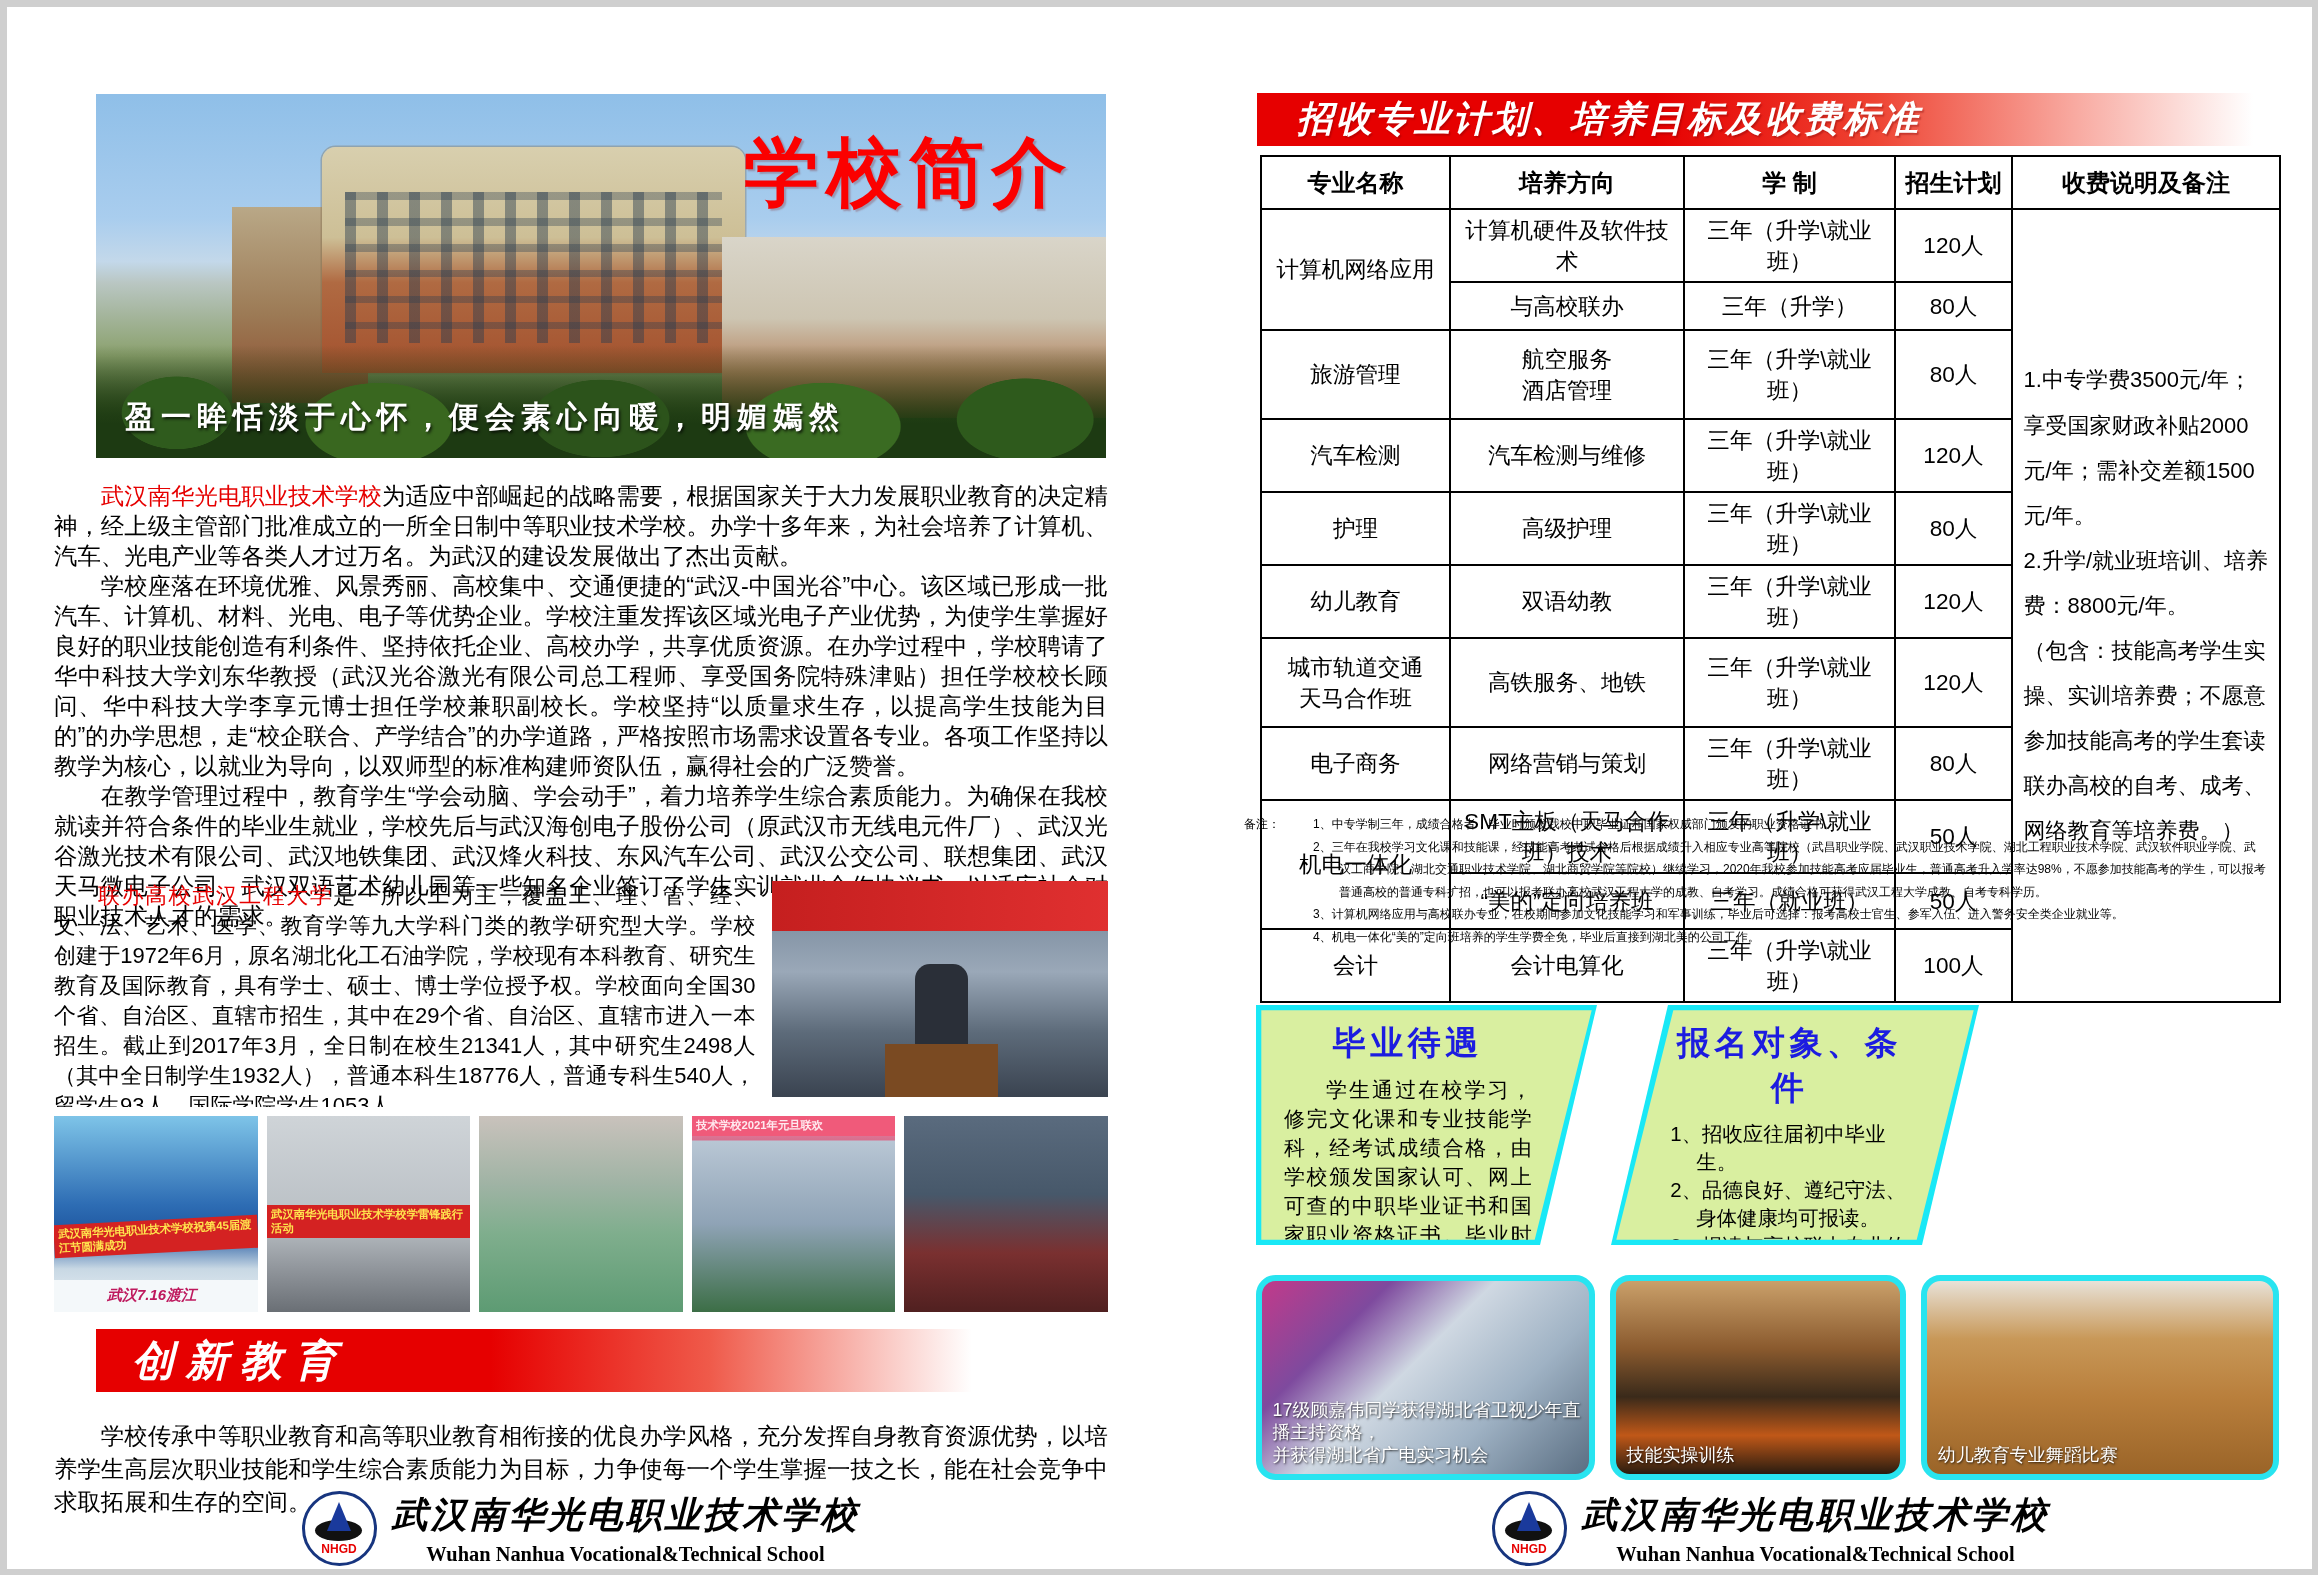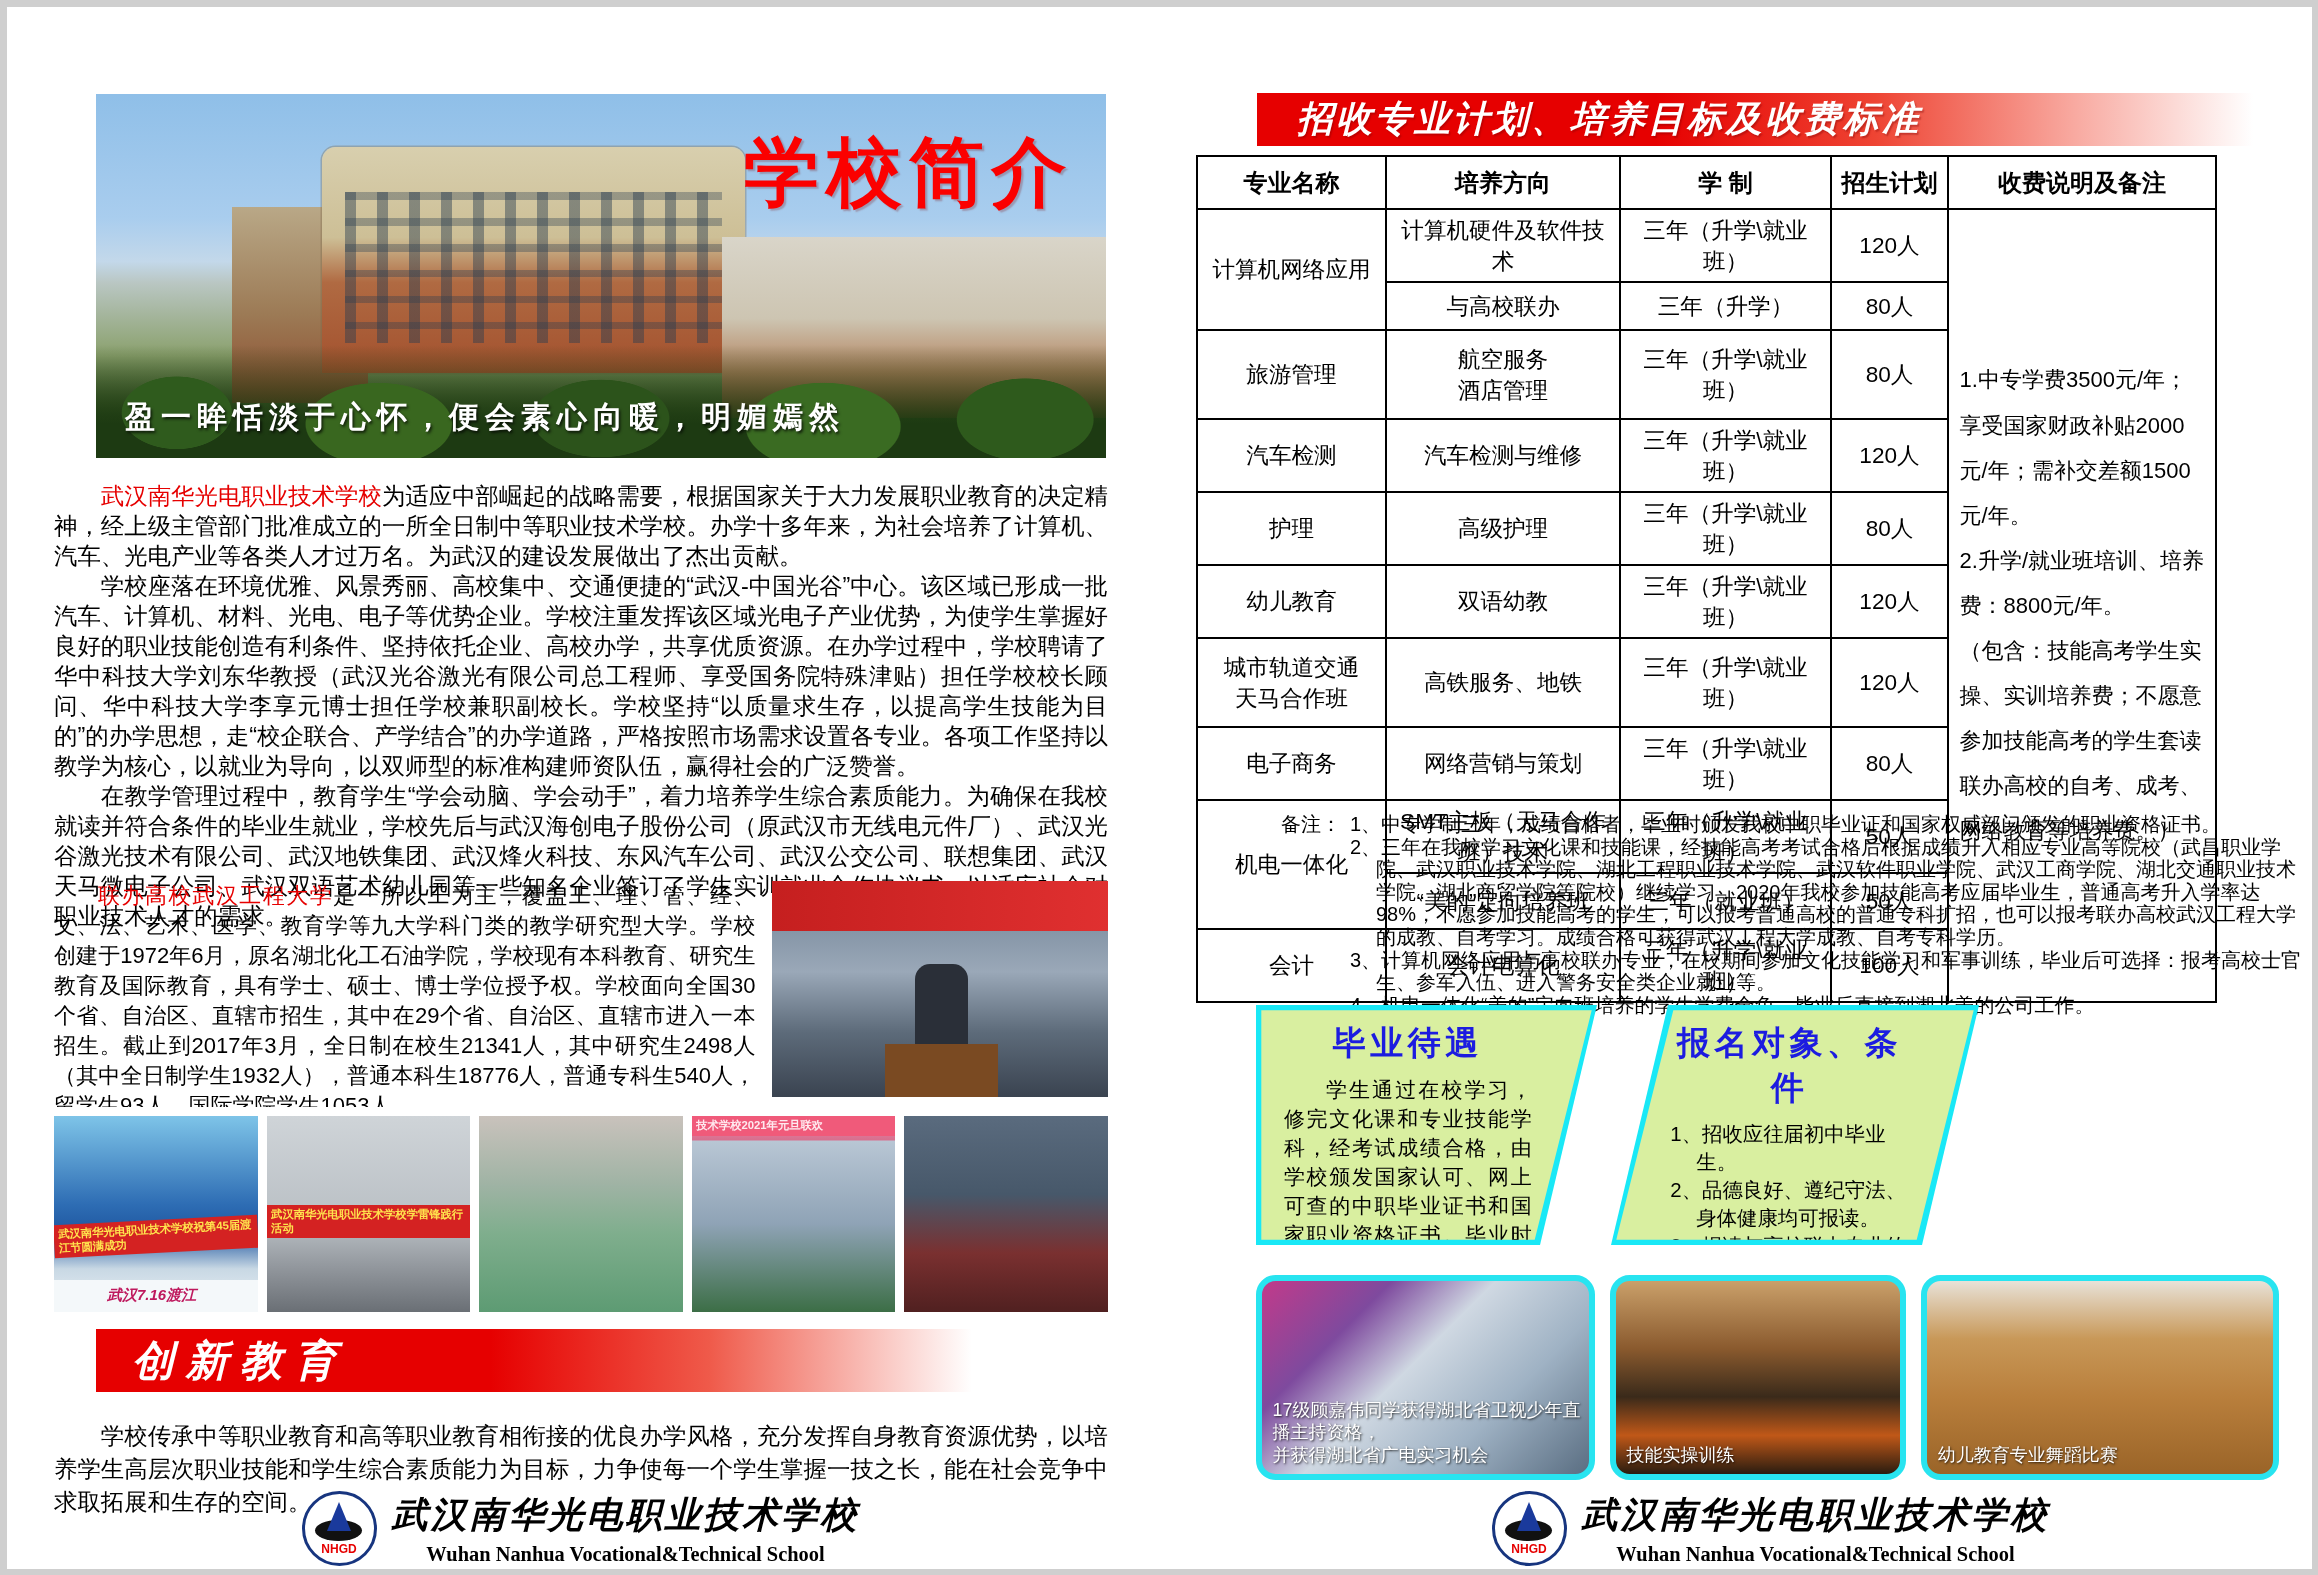--- a/index.html
+++ b/index.html
@@ -92,28 +92,28 @@
           letter-spacing:3px; }
   .footer .en { font-size:20.4px; font-weight:bold; font-family:"Liberation Serif", serif; margin-top:3px; }
 
   
   .adm-banner { position:absolute; left:1250px; top:86px; width:996px; height:53px;
           background:linear-gradient(90deg,#e60000 0%,#e60000 40%,#ee4433 62%,#f8a9a0 82%,rgba(255,255,255,0) 100%);
           display:flex; align-items:center; }
   .adm-banner span { color:#fff; font-size:36px; font-weight:bold; font-style:italic; letter-spacing:3px;
           padding-left:40px; text-shadow:1.5px 1.5px 1.5px rgba(120,0,0,.35); }
 
-  table.plan { position:absolute; left:1189px; top:148px; width:1019px; border-collapse:collapse;
+  table.plan { position:absolute; left:1253px; top:148px; width:1019px; border-collapse:collapse;
           table-layout:fixed;padding-left:8px; }
   .plan th, .plan td { border:2.3px solid #000; text-align:center; font-size:22.6px; padding:4.5px 6px; }
   .plan th { font-size:24px; font-weight:bold; height:53px; }
   .plan td.fee { text-align:left; font-size:22px; line-height:2.05; vertical-align:middle; padding:10.6px 10.6px; }
   .pre { white-space:pre-line; }
 
-  .notes { position:absolute; left:1274px; top:806px; width:1023px; font-size:20px; line-height:22.6px;
+  .notes { position:absolute; left:1237px; top:806px; width:1023px; font-size:12px; line-height:22.6px;
           padding-left:69px; }
   .notes .lbl { position:absolute; left:0; top:0; }
   .notes .item { padding-left:26px; text-indent:-26px; }
 
   .boxes { position:absolute; left:1249px; top:998px; width:1023px; height:240px; }
   .pg { position:absolute; top:0; height:240px; }
   .pg .outer { position:absolute; inset:0; background:#19e8f6; }
   .pg .inner { position:absolute; inset:5.3px; background:#d9efa0; padding:10.6px 19.6px 7.5px 22.6px; }
   .pg-1 { left:0; width:341px; }
   .pg-1 .outer, .pg-1 .inner { clip-path:polygon(0 0, 100% 0, calc(100% - 57px) 100%, 0 100%); }

